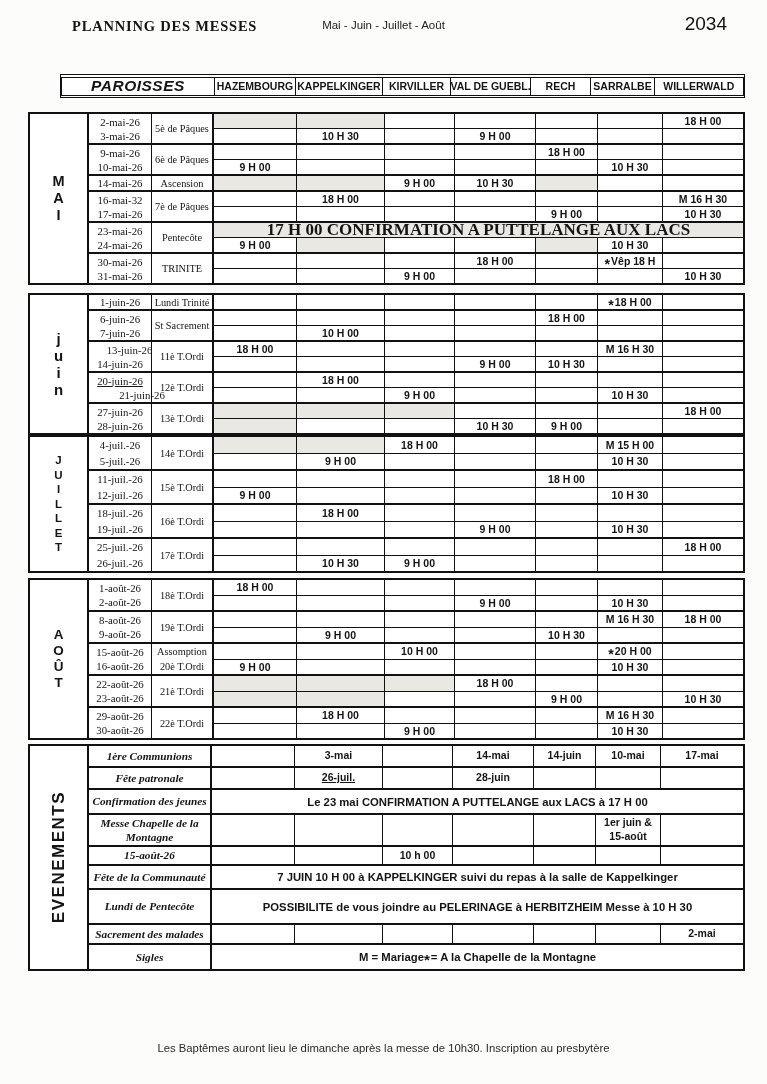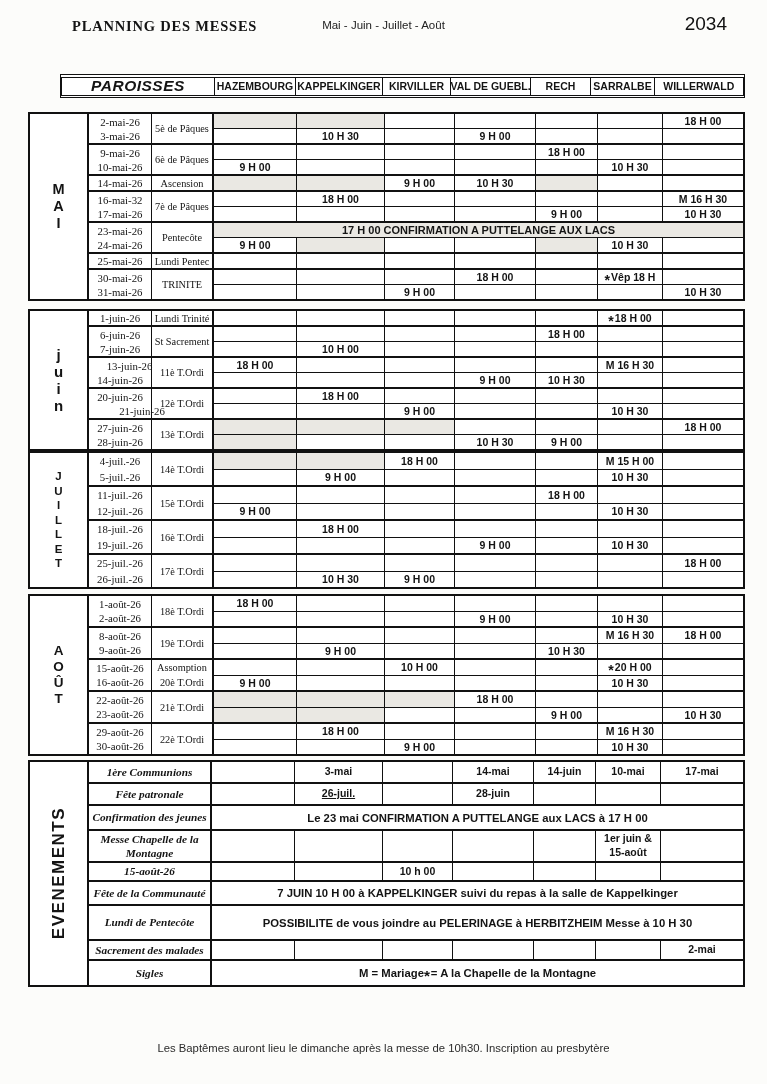--- a/index.html
+++ b/index.html
@@ -38,21 +38,21 @@
            display:flex;flex-direction:column;align-items:center;justify-content:center;
            font-family:"Liberation Serif",serif;font-size:10.3px;text-align:center;overflow:hidden;}
   .goffice .office-main,.goffice .office-sub{display:flex;align-items:center;justify-content:center;
            white-space:nowrap;overflow:hidden;width:100%;}
   .gtimes{flex:1;display:flex;flex-direction:column;min-width:0;}
   .trow{display:flex;flex:none;}
   .trow + .trow{border-top:1px solid #111;}
   .tcell{flex:none;box-sizing:border-box;border-right:1px solid #111;display:flex;align-items:center;
          justify-content:center;font-weight:bold;font-size:10.5px;white-space:nowrap;overflow:hidden;}
   .tcell.last{flex:1;border-right:none;}
-  .trow-span{display:flex;align-items:center;justify-content:center;font-weight:bold;font-size:11px;}
+  .trow-span{display:flex;align-items:center;justify-content:center;font-weight:bold;font-size:17px;font-family:Liberation Serif, serif;}
   .shaded{background:#eae8e3;}
   sup.star{font-size:1.35em;line-height:0;position:relative;top:3px;margin-right:1px;}
   
   .events{display:flex;border:2px solid #111;background:#fff;box-sizing:border-box;width:717px;margin-top:4px;}
   .ev-glabel{width:57px;flex:none;border-right:2px solid #111;display:flex;align-items:center;justify-content:center;}
   .ev-glabel span{writing-mode:vertical-rl;transform:rotate(180deg);font-weight:bold;font-size:17px;letter-spacing:1.5px;}
   .ev-rows{flex:1;display:flex;flex-direction:column;min-width:0;}
   .ev-row{display:flex;flex:none;}
   .ev-row + .ev-row{border-top:2px solid #111;}
   .ev-label{width:123px;flex:none;border-right:2px solid #111;display:flex;align-items:center;justify-content:center;
@@ -216,39 +216,20 @@
                 <div class="tcell" style="width: 70px;"></div>
                 <div class="tcell" style="width: 81px;"></div>
                 <div class="tcell shaded" style="width: 62px;"></div>
                 <div class="tcell" style="width: 65px;">10 H 30</div>
                 <div class="tcell last"></div>
               </div>
             </div>
           </div>
           <div class="group">
             <div class="gdate">
-              <div class="date" style="height: 14px;">25-mai-26</div>
-            </div>
-            <div class="goffice">
-              <div class="office-main">Lundi Pentec</div>
-            </div>
-            <div class="gtimes">
-              <div class="trow" style="height: 14px;">
-                <div class="tcell" style="width: 83px;"></div>
-                <div class="tcell" style="width: 88px;"></div>
-                <div class="tcell" style="width: 70px;"></div>
-                <div class="tcell" style="width: 81px;"></div>
-                <div class="tcell" style="width: 62px;"></div>
-                <div class="tcell" style="width: 65px;"></div>
-                <div class="tcell last"></div>
-              </div>
-            </div>
-          </div>
-          <div class="group">
-            <div class="gdate">
               <div class="date" style="height: 14px;">30-mai-26</div>
               <div class="date" style="height: 14px;">31-mai-26</div>
             </div>
             <div class="goffice">
               <div class="office-main">TRINITE</div>
             </div>
             <div class="gtimes">
               <div class="trow" style="height: 14px;">
                 <div class="tcell" style="width: 83px;"></div>
                 <div class="tcell" style="width: 88px;"></div>
@@ -351,21 +332,21 @@
                 <div class="tcell" style="width: 70px;"></div>
                 <div class="tcell" style="width: 81px;">9 H 00</div>
                 <div class="tcell" style="width: 62px;">10 H 30</div>
                 <div class="tcell" style="width: 65px;"></div>
                 <div class="tcell last"></div>
               </div>
             </div>
           </div>
           <div class="group">
             <div class="gdate">
-              <div class="date" style="height: 14px;">20-juin-26</div>
+              <div class="date" style="height: 14px; text-decoration: underline;">20-juin-26</div>
               <div class="date" style="height: 14px; margin-left: 44px;">21-juin-26</div>
             </div>
             <div class="goffice">
               <div class="office-main">12è T.Ordi</div>
             </div>
             <div class="gtimes">
               <div class="trow" style="height: 14px;">
                 <div class="tcell" style="width: 83px;"></div>
                 <div class="tcell" style="width: 88px;">18 H 00</div>
                 <div class="tcell" style="width: 70px;"></div>

